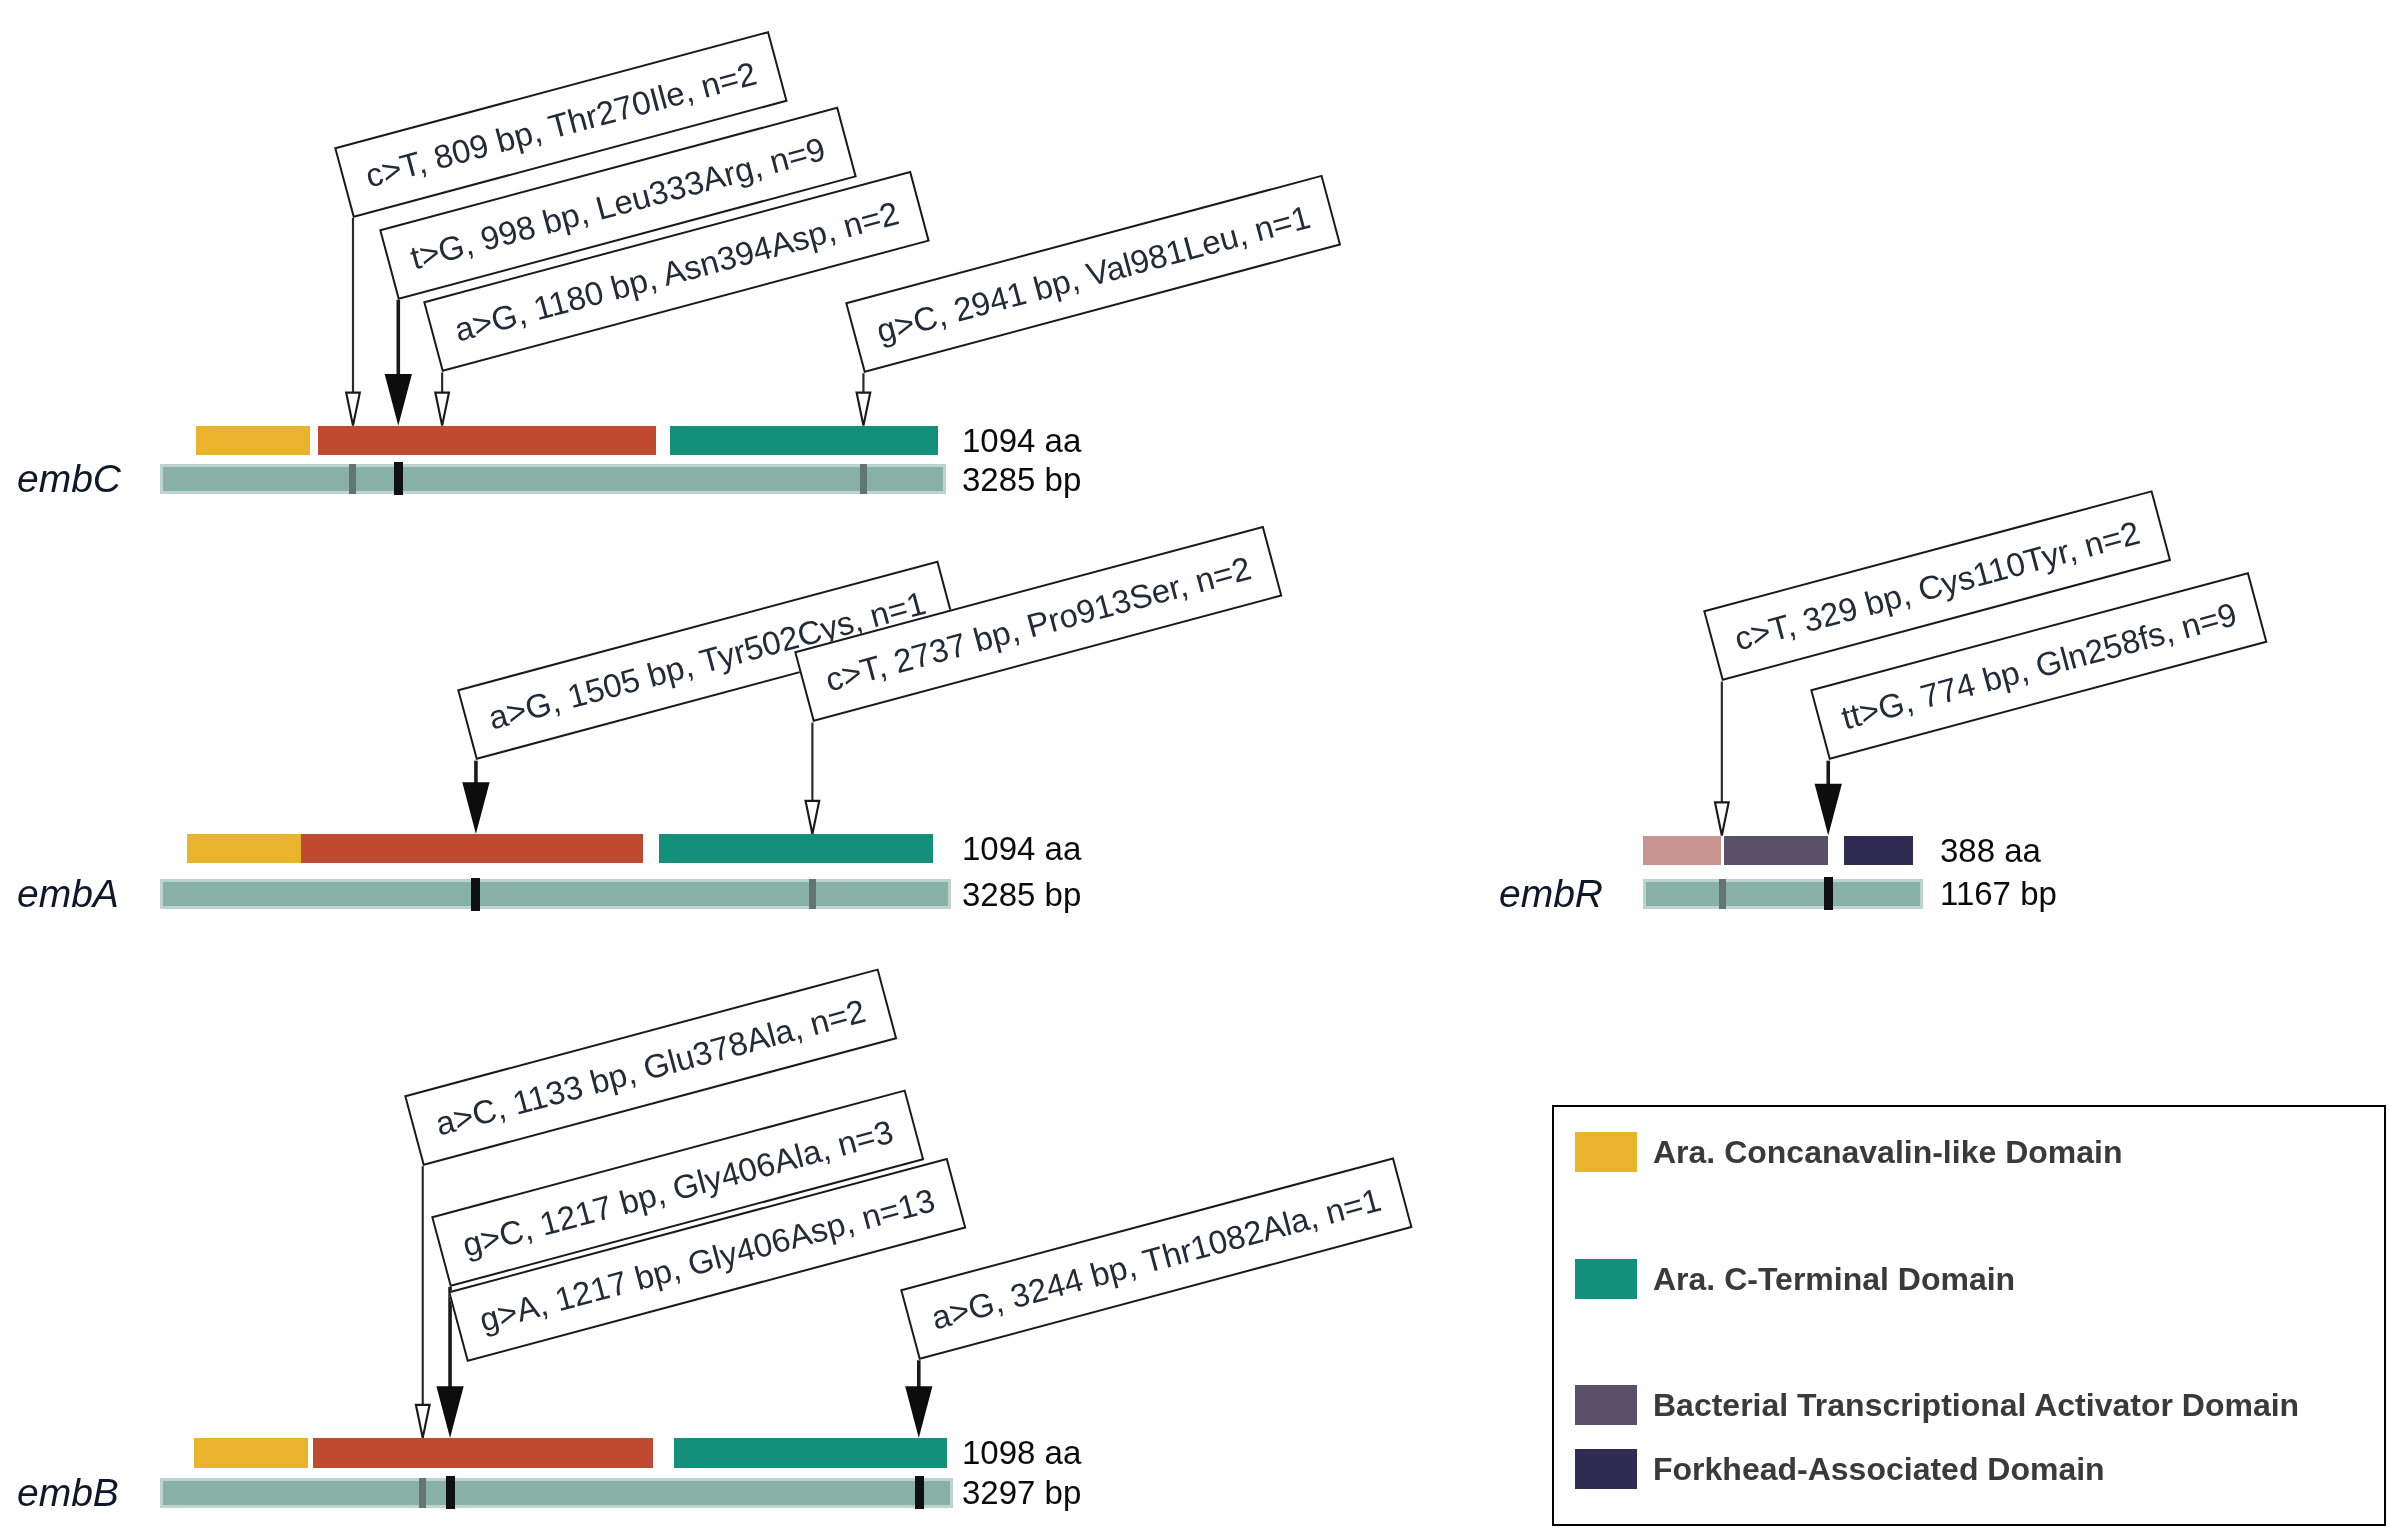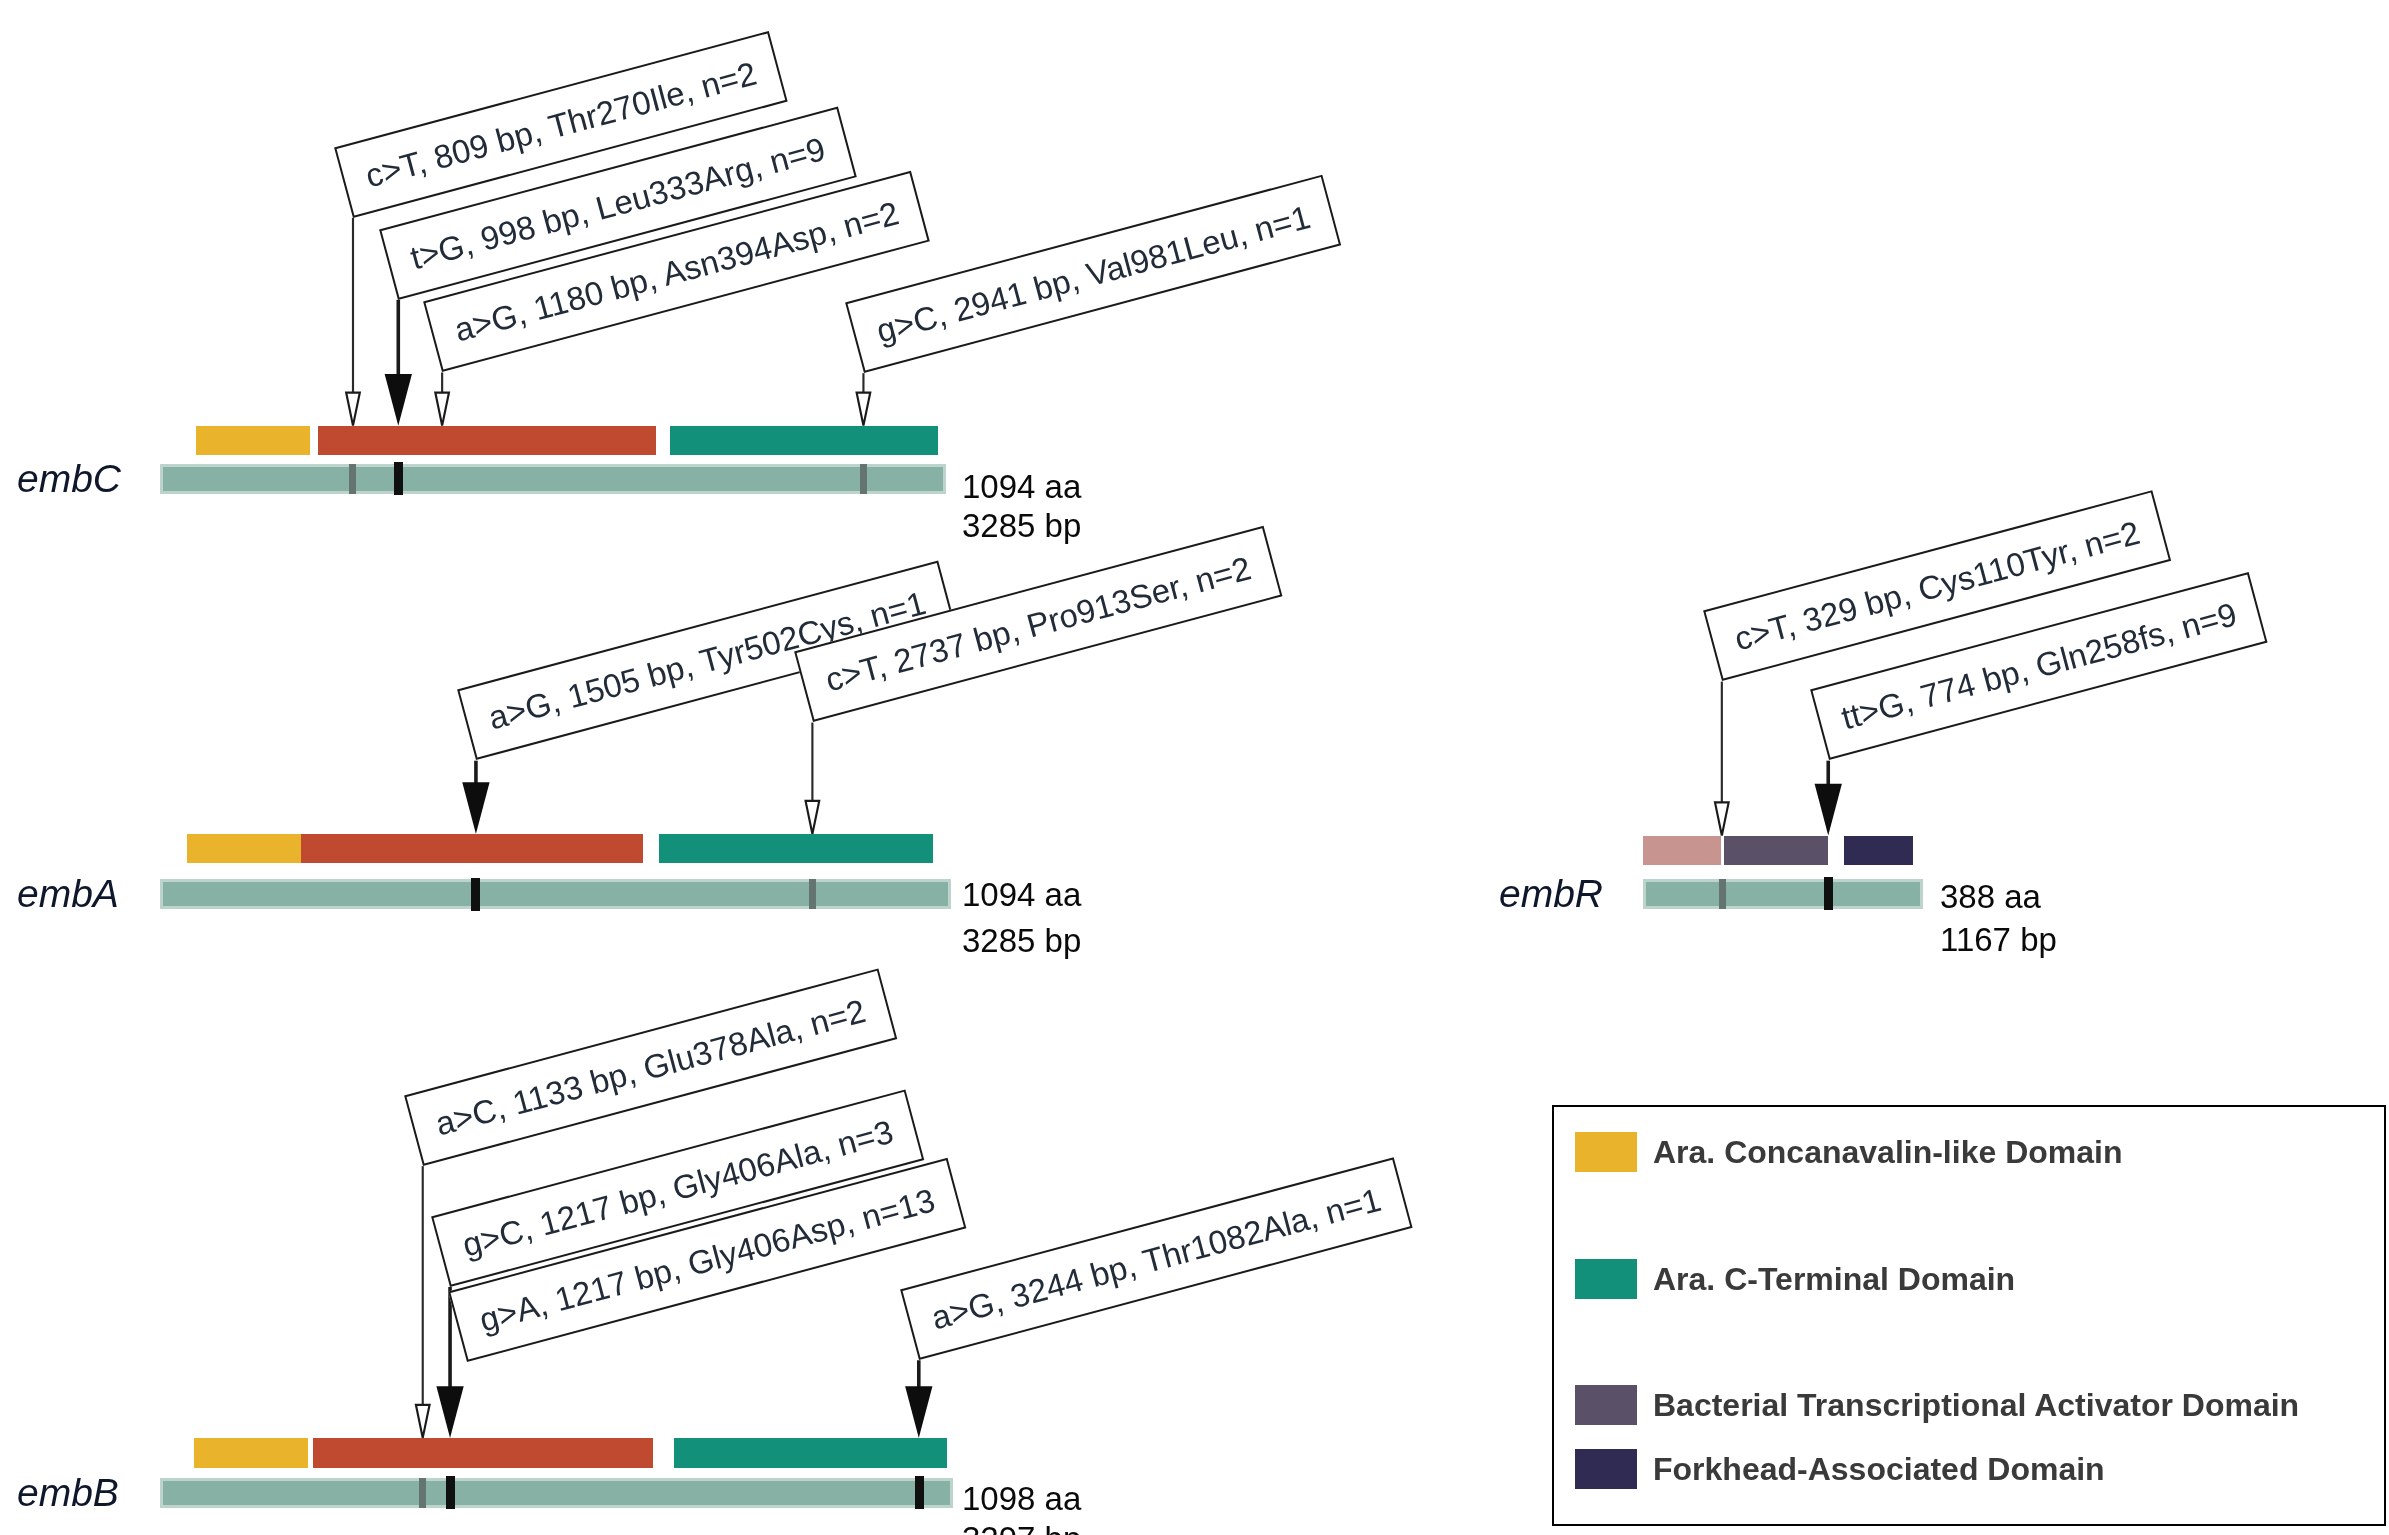--- a/index.html
+++ b/index.html
@@ -6,21 +6,21 @@
   .canvas{position:relative;width:2389px;height:1535px;background:#ffffff;
           font-family:"Liberation Sans", sans-serif;overflow:hidden;}
   .overlay{position:absolute;left:0;top:0;width:2389px;height:1535px;pointer-events:none;}
   .mut{position:absolute;transform-origin:left bottom;transform:rotate(-15deg);
        background:#ffffff;border:2.2px solid #1a1a1a;font-size:33px;line-height:69px;
        padding:0 21.6px;white-space:nowrap;color:#222b38;z-index:3;}
   .aa-domain{position:absolute;height:29px;z-index:2;}
   .bp-bar{position:absolute;height:30px;box-sizing:border-box;border:3.6px solid #bcd4cb;z-index:1;}
   .tick{position:absolute;z-index:2;}
   .gene-name{position:absolute;font-size:39px;font-style:italic;color:#0f172a;line-height:30px;}
-  .size-label{position:absolute;font-size:33px;color:#0a0a0a;line-height:29px;margin-top:46px;}
+  .size-label{position:absolute;font-size:33px;color:#0a0a0a;line-height:29px;}
   .legend{position:absolute;left:1552px;top:1105px;width:834px;height:421px;
           box-sizing:border-box;border:2.9px solid #000;background:#fff;}
   .legend-row{position:absolute;left:0;width:100%;height:40px;}
   .legend-swatch{position:absolute;left:21px;top:0;width:62px;height:40px;}
   .legend-label{position:absolute;left:99px;top:0;font-size:32px;font-weight:700;
                 color:#3a3a3a;line-height:40px;white-space:nowrap;}
 </style>
 </head>
 <body>
 

